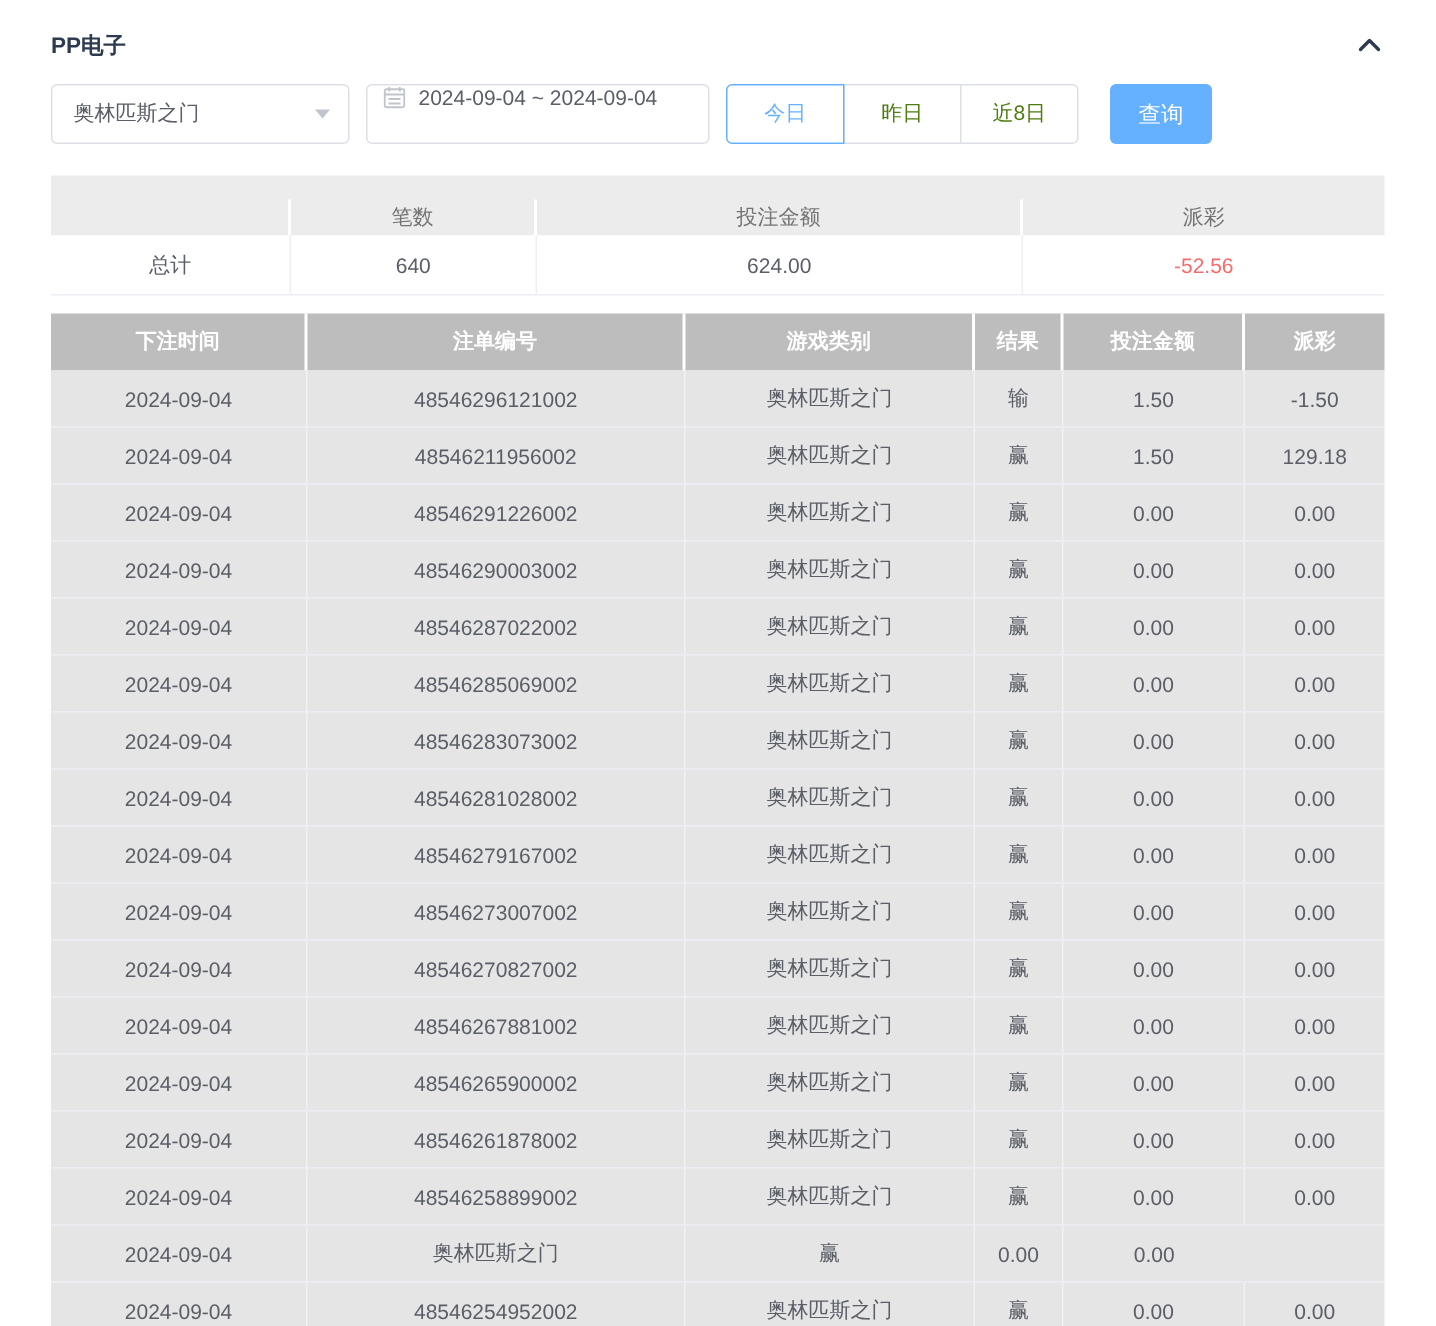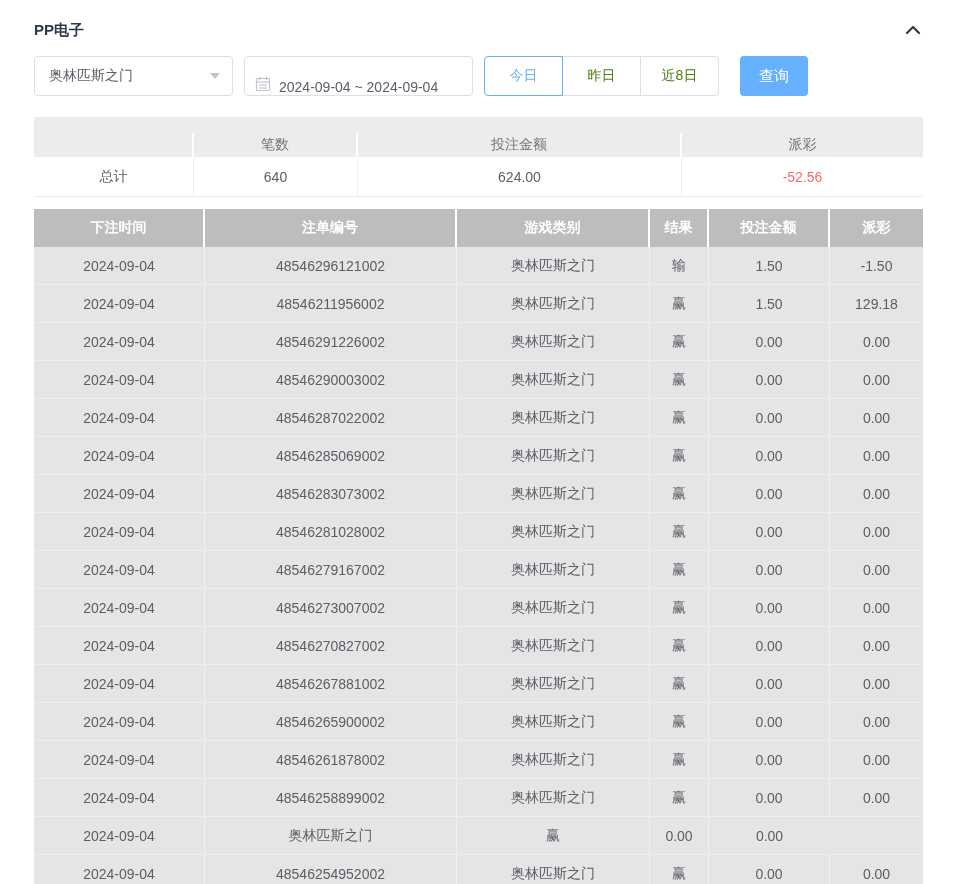--- a/index.html
+++ b/index.html
@@ -22,21 +22,21 @@
     width:199px; height:40px; border:1px solid #dcdfe6; border-radius:4px;
     display:flex; align-items:center; justify-content:space-between;
     padding:0 12px 0 14px; cursor:pointer; background:#fff;
   }
   .caret-down {
     width:0; height:0; border-left:5px solid transparent; border-right:5px solid transparent;
     border-top:6px solid #c0c4cc;
   }
   .date-box {
     width:229px; height:40px; border:1px solid #dcdfe6; border-radius:4px;
-    display:flex; align-items:flex-end; margin-left:11px; padding:0 10px;
+    display:flex; align-items:flex-start; margin-left:11px; padding:0 10px;
     cursor:pointer; background:#fff;
   }
   .date-box svg { margin-right:8px; flex:none; }
   .btn-group { display:flex; margin-left:11px; }
   .qbtn {
     height:40px; width:79px; background:#fff; border:1px solid #dcdfe6;
     color:#4d7c0f; font-size:14px; cursor:pointer; margin-left:-1px;
     display:flex; align-items:center; justify-content:center;
     font-family:inherit;
   }

